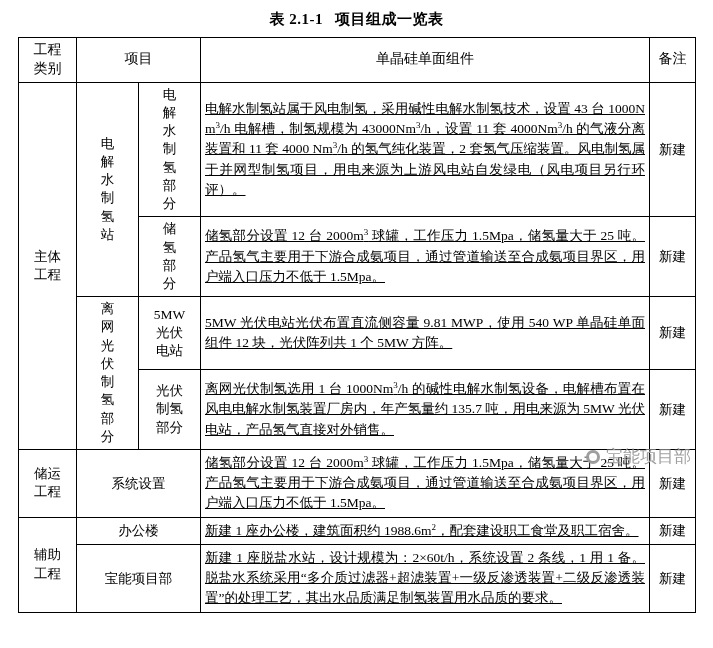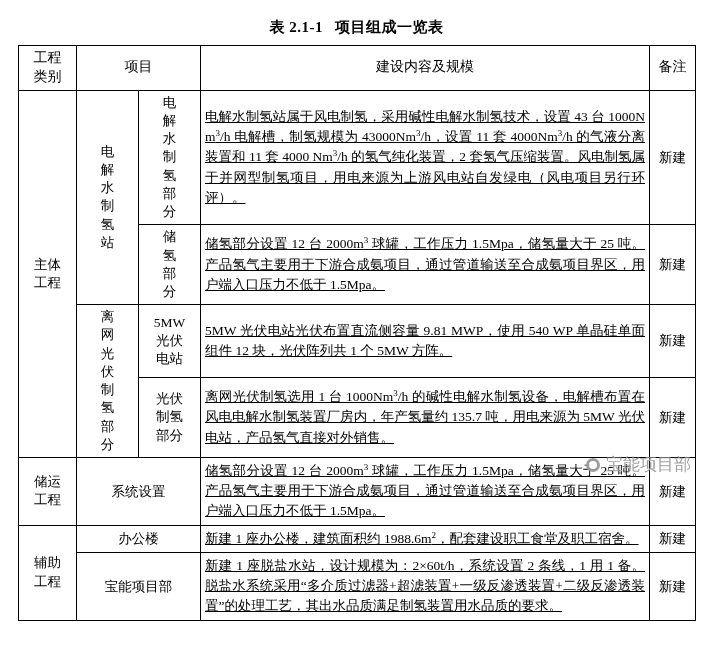--- a/index.html
+++ b/index.html
@@ -13,21 +13,20 @@
     font-family: "Liberation Serif", "DejaVu Serif", serif;
     color: #000000;
     overflow: hidden;
   }
   .page {
     position: relative;
     width: 713px;
     height: 476px;
     box-sizing: border-box;
     padding: 8px 18px 0 18px;
-    margin-top: 8px;
   }
   .caption {
     text-align: center;
     font-size: 15px;
     font-weight: bold;
     letter-spacing: 0.5px;
     margin: 2px 0 8px 0;
     font-family: "Liberation Serif", "DejaVu Serif", serif;
   }
   .caption .cap-num { margin-right: 12px; }
@@ -123,21 +122,21 @@
         <col class="col-d">
         <col class="col-e">
     </colgroup>
     <tbody>
       <tr class="hdr">
         <td class="c-center">
           <div>工程</div>
           <div>类别</div>
         </td>
         <td class="c-center" colspan="2">项目</td>
-        <td class="c-center">建设内容及规模</td>
+        <td class="c-center">单晶硅单面组件</td>
         <td class="c-center">备注</td>
       </tr>
 
       <tr>
         <td class="c-center vert-lines" rowspan="4">
           <div>主体</div>
           <div>工程</div>
         </td>
         <td class="c-center vert-lines" rowspan="2">
           <div>电</div>

